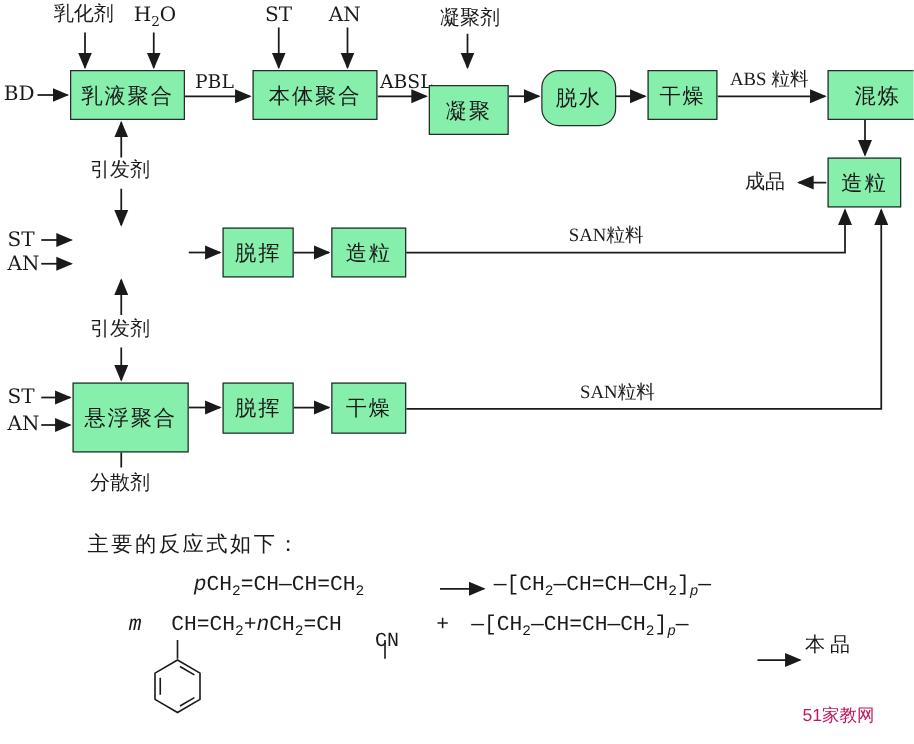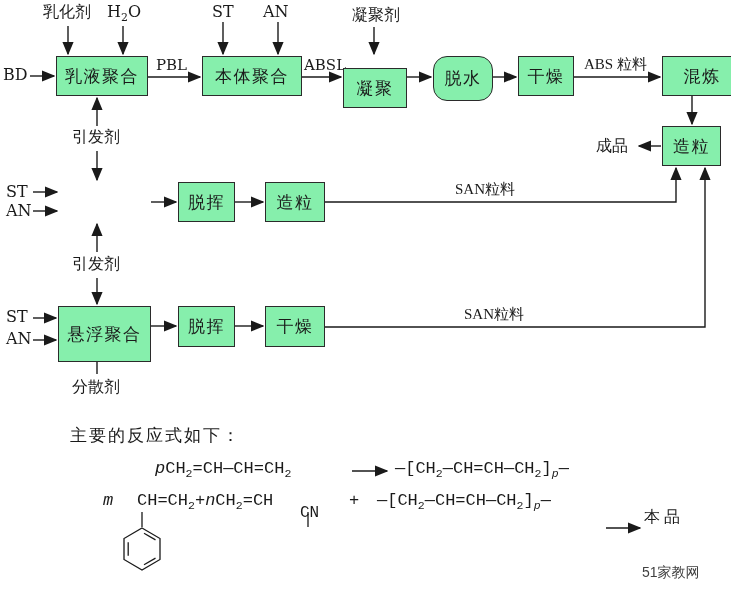--- a/index.html
+++ b/index.html
@@ -16,21 +16,21 @@
   }
   .lbl { position:absolute; font-size:16px; white-space:nowrap; line-height:1.15; }
   .lat { font-family:"DejaVu Serif","Liberation Serif",serif; }
   .formula {
     position:absolute; font-size:17px; white-space:nowrap;
     font-family:Liberation Mono, monospace; line-height:1.2;
   }
   .formula sub, .lbl sub { font-size:0.68em; }
   .heading { position:absolute; font-size:17px; letter-spacing:2px; white-space:nowrap; }
   .watermark {
-    position:absolute; font-size:14px; color:#404040;
+    position:absolute; font-size:14px; color:#be185d;
     font-family:"Liberation Sans","DejaVu Sans",sans-serif; white-space:nowrap;
   }
 </style>
 </head>
 <body>
 
 <div class="wrap">
 
   <svg class="overlay" viewBox="0 0 731 595" xmlns="http://www.w3.org/2000/svg">
     <defs>

